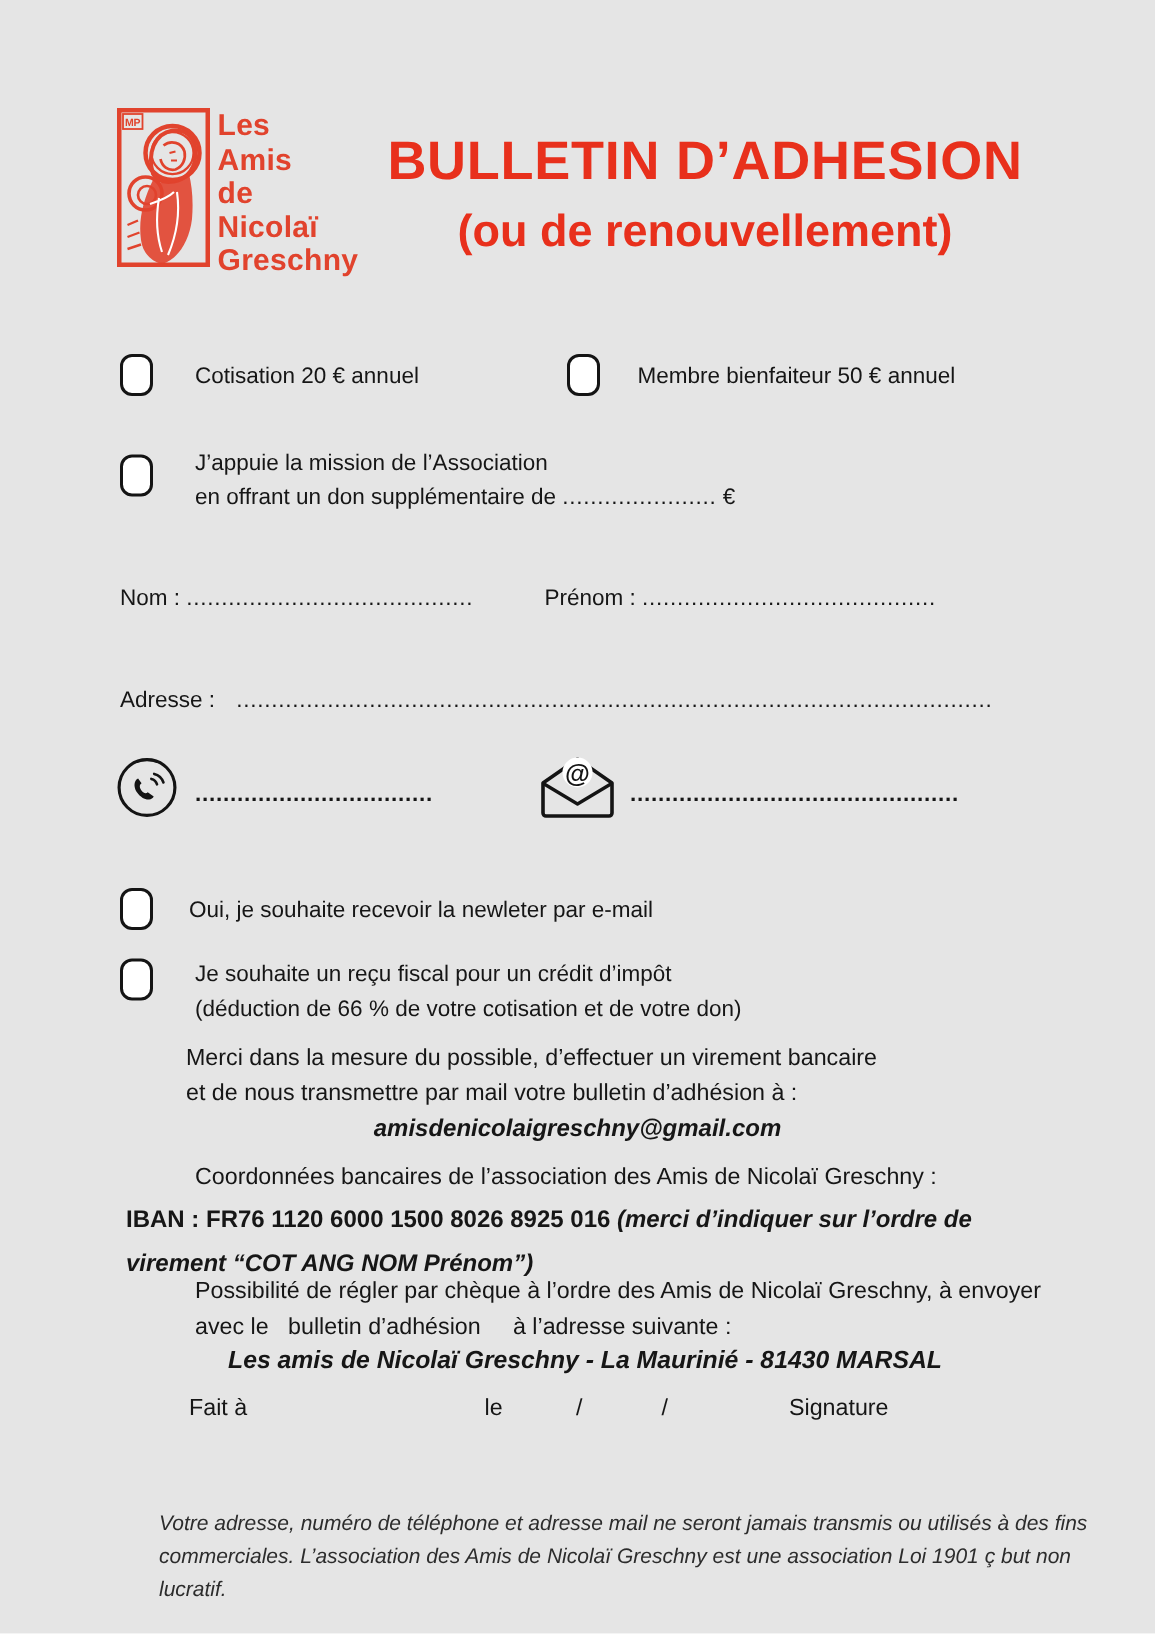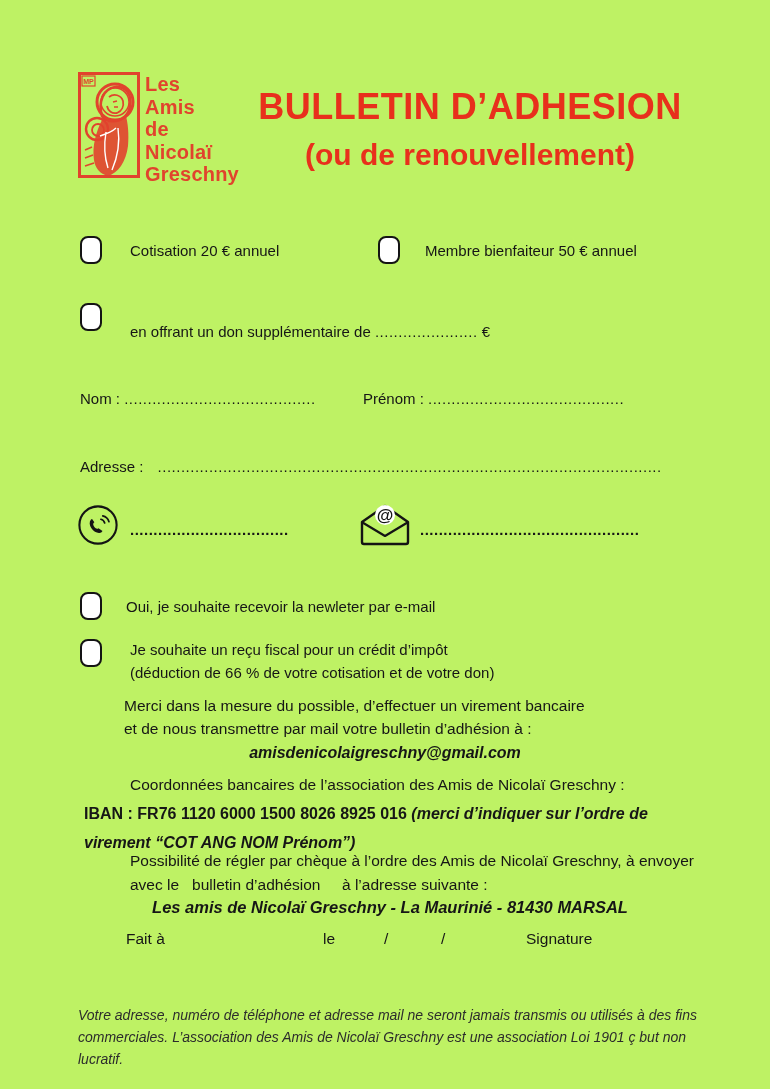--- a/index.html
+++ b/index.html
@@ -1,18 +1,18 @@
 <!DOCTYPE html>
 <html style="--accent: #e8301c; --logo-red: #e1432d;"><head>
 <meta charset="utf-8">
 <style>
   * { margin:0; padding:0; box-sizing:border-box; }
   html,body { background:#ffffff; }
   .page {
-    position:relative; width:770px; height:1089px; background:#bef264;
+    position:relative; width:770px; height:1089px; background:#e5e5e5;
     font-family:"Liberation Sans","DejaVu Sans",sans-serif; color:#161616;
     overflow:hidden;
   }
   .abs { position:absolute; }
 
   
   .logo { left:78px; top:72px; width:170px; height:114px; display:flex; }
   .logo svg { flex:0 0 auto; }
   .logo-text { margin-left:5px; padding-top:1px; color:var(--logo-red); font-weight:bold;
                font-size:20px; line-height:22.5px; letter-spacing:0.2px; }
@@ -28,21 +28,21 @@
 
   .t15  { font-size:15px; }
   .t155 { font-size:15.5px;margin-left:46px; }
   .dots { letter-spacing:0.5px; }
   .dots-bold { font-weight:bold; font-size:15px; }
   .boldital { font-weight:bold; font-style:italic; }
   .prewrap { white-space:pre-wrap; }
 
   .iban-par { width:615px; font-size:16px; font-weight:bold; line-height:29px; }
   .center { text-align:center; }
-  .footer-line { font-size:14px; font-style:italic; color:#2c2c2c; line-height:22px; }
+  .footer-line { font-size:14px; font-style:italic; color:#2c2c2c; line-height:22px;margin-left:28px; }
 </style>
 </head>
 <body>
 
 <div class="page">
 
   <div class="abs logo">
     <svg width="62" height="106" viewBox="0 0 62 106" style="color:var(--logo-red)">
       <rect x="1.5" y="1.5" width="59" height="103" fill="none" stroke="currentColor" stroke-width="3"></rect>
       <rect x="4" y="4" width="13" height="10" fill="none" stroke="currentColor" stroke-width="1.2"></rect>
@@ -69,20 +69,21 @@
 
   <div class="abs title">BULLETIN D’ADHESION</div>
   <div class="abs subtitle">(ou de renouvellement)</div>
 
   <span class="abs checkbox" style="left:80px; top:236px;"></span>
   <span class="abs t15" style="left:130px; top:242px;">Cotisation 20 € annuel</span>
   <span class="abs checkbox" style="left:378px; top:236px;"></span>
   <span class="abs t15" style="left:425px; top:242px;">Membre bienfaiteur 50 € annuel</span>
 
   <span class="abs checkbox" style="left:80px; top:303px;"></span>
+  <span class="abs t15" style="left:130px; top:300px;">J’appuie la mission de l’Association</span>
   <span class="abs t15" style="left:130px; top:323px;">
     <span>en offrant un don supplémentaire de</span>
     <span class="dots">......................</span>
     <span>€</span>
   </span>
 
   <span class="abs t15" style="left:80px; top:390px;">
     <span>Nom :</span>
     <span class="dots">.........................................</span>
   </span>

